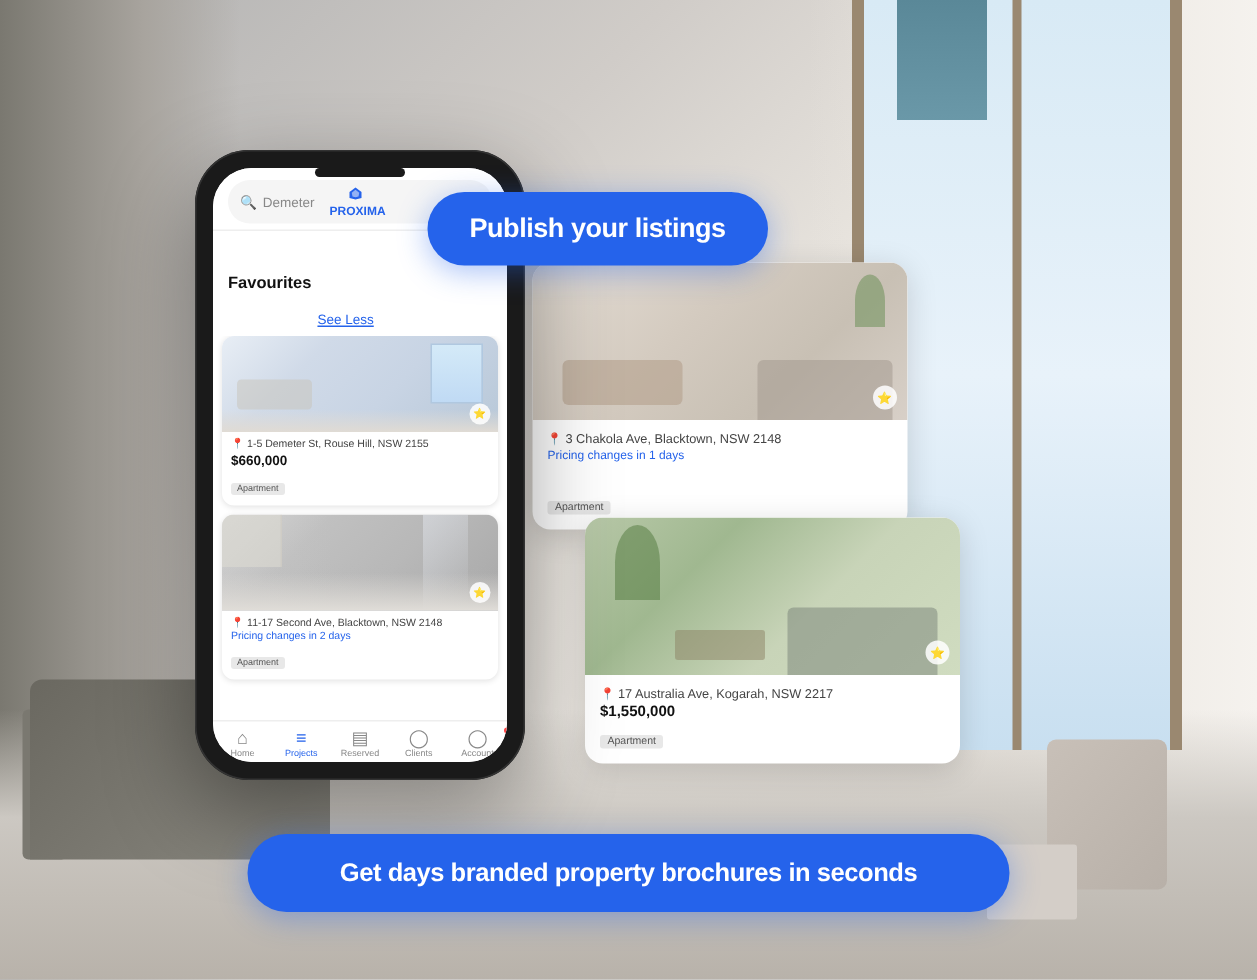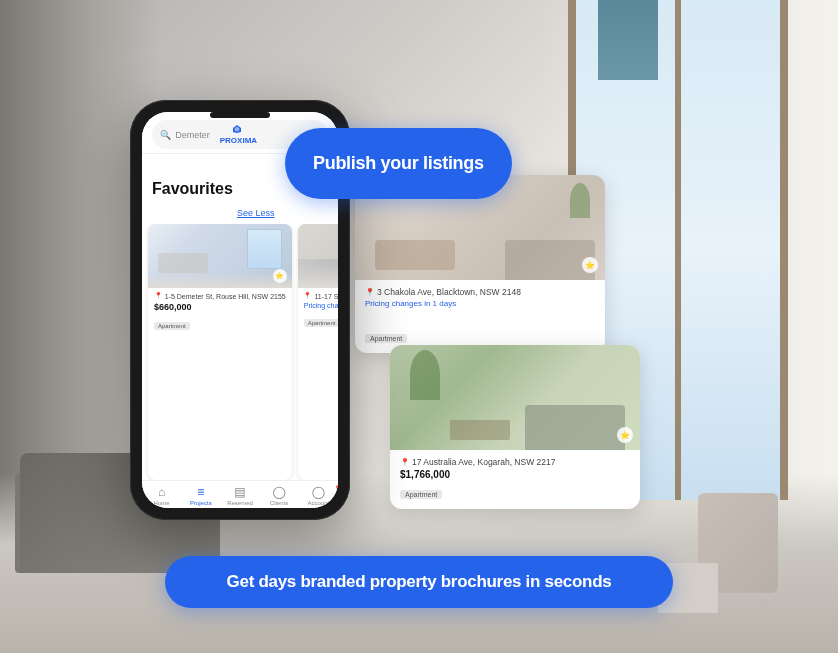--- a/index.html
+++ b/index.html
@@ -164,37 +164,37 @@
     }
 
     .phone-favourites {
       padding: 6px 10px;
       display: flex;
       align-items: center;
       gap: 4px;
       flex-shrink: 0;
     }
     .favourites-title {
-      font-size: 16px;
+      font-size: 11px;
       font-weight: 700;
       color: #111;
     }
     .see-less {
       font-size: 9px;
       color: #2563eb;
       text-decoration: underline;
       margin-top: 48px;
     }
 
     .phone-listings {
       flex: 1;
       overflow: hidden;
       padding: 0 6px 0;
       display: flex;
-      flex-direction: row;
+      flex-direction: column;
       gap: 6px;
     }
 
     .phone-listing-card {
       background: #fff;
       border-radius: 8px;
       box-shadow: 0 1px 4px rgba(0,0,0,0.12);
       overflow: hidden;
       flex-shrink: 0;
     }
@@ -407,21 +407,21 @@
       border-radius: 50%;
     }
 
     
     .publish-button {
       position: absolute;
       left: 285px; top: 128px;
       background: #2563eb;
       color: #fff;
       border-radius: 50px;
-      padding: 25px 28px;
+      padding: 14px 28px;
       font-size: 18px;
       font-weight: 700;
       z-index: 20;
       box-shadow: 0 4px 20px rgba(37,99,235,0.4);
       cursor: pointer;
       letter-spacing: -0.3px;
     }
 
     
     .bottom-banner {
@@ -617,20 +617,20 @@
     <div class="card2-plant"></div>
     <div class="card2-sofa"></div>
     <div class="card2-table"></div>
     <div class="fc-star">⭐</div>
   </div>
   <div class="floating-card-body">
     <div class="fc-address">
       <span class="fc-address-icon">📍</span>
       <span>17 Australia Ave, Kogarah, NSW 2217</span>
     </div>
-    <div class="fc-price">$1,766,000</div>
+    <div class="fc-price">$1,550,000</div>
     <span class="fc-badge">Apartment</span>
   </div>
 </div>
 
 <div class="publish-button">Publish your listings</div>
 
 <div class="bottom-banner">Get days branded property brochures in seconds</div>
 
 </body></html>

